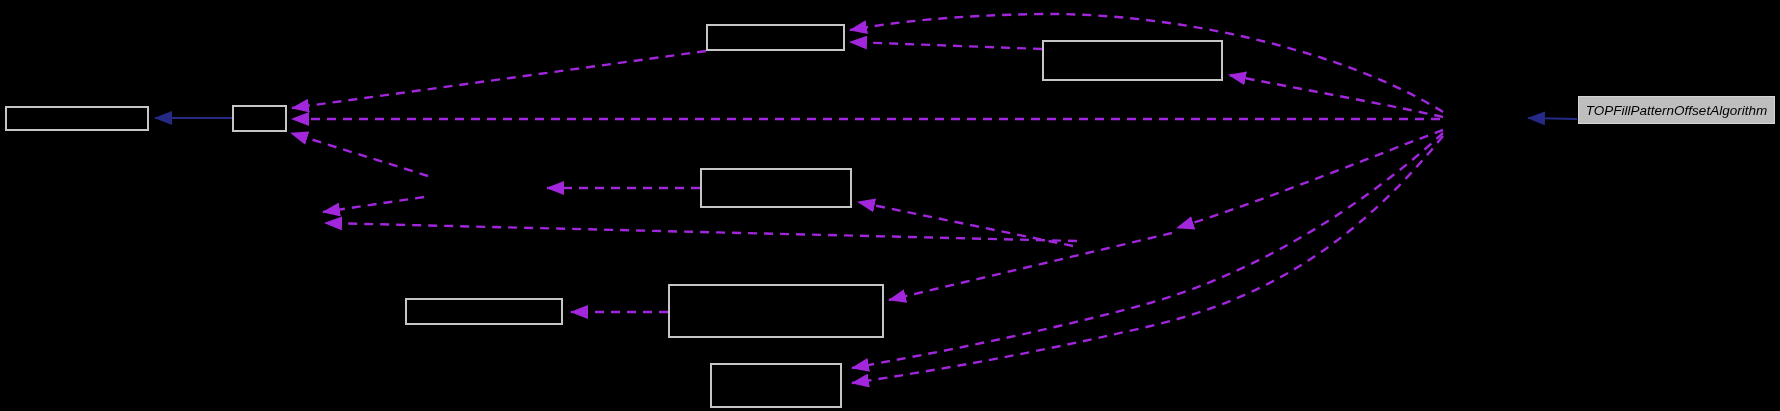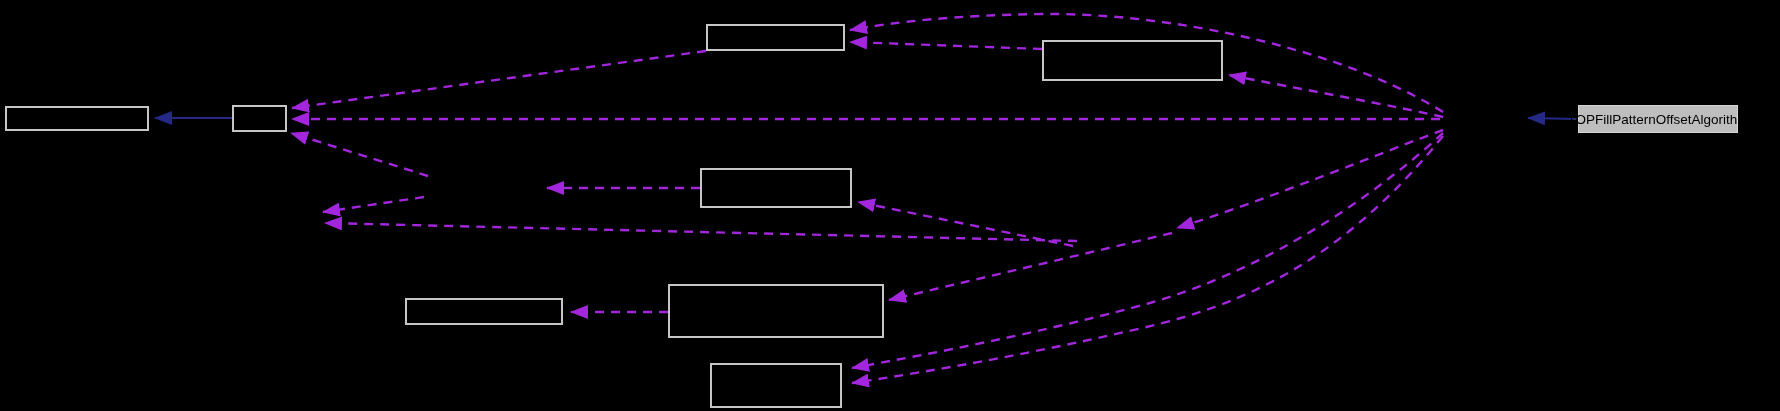--- a/index.html
+++ b/index.html
@@ -46,17 +46,17 @@
   </svg>
   <div id="nodes">
       <div class="node" style="left: 706px; top: 24px; width: 139px; height: 27px;"></div>
       <div class="node" style="left: 1042px; top: 40px; width: 181px; height: 41px;"></div>
       <div class="node" style="left: 5px; top: 106px; width: 144px; height: 25px;"></div>
       <div class="node" style="left: 232px; top: 105px; width: 55px; height: 27px;"></div>
       <div class="node" style="left: 700px; top: 168px; width: 152px; height: 40px;"></div>
       <div class="node" style="left: 405px; top: 298px; width: 158px; height: 27px;"></div>
       <div class="node" style="left: 668px; top: 284px; width: 216px; height: 54px;"></div>
       <div class="node" style="left: 710px; top: 363px; width: 132px; height: 45px;"></div>
-      <div class="node filled" style="left: 1578px; top: 105px; width: 160px; height: 28px;">
+      <div class="node filled" style="left: 1578px; top: 96px; width: 197px; height: 28px; font-style: italic;">
         <span>TOPFillPatternOffsetAlgorithm</span>
       </div>
     </div>
 </div>
 
 </body></html>

